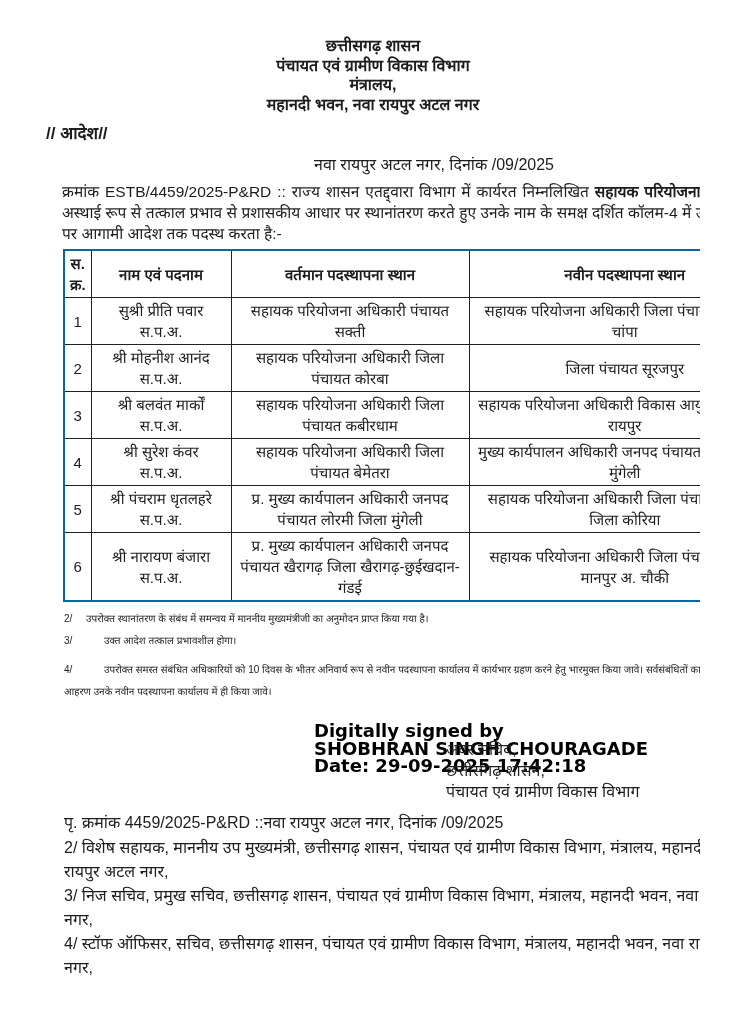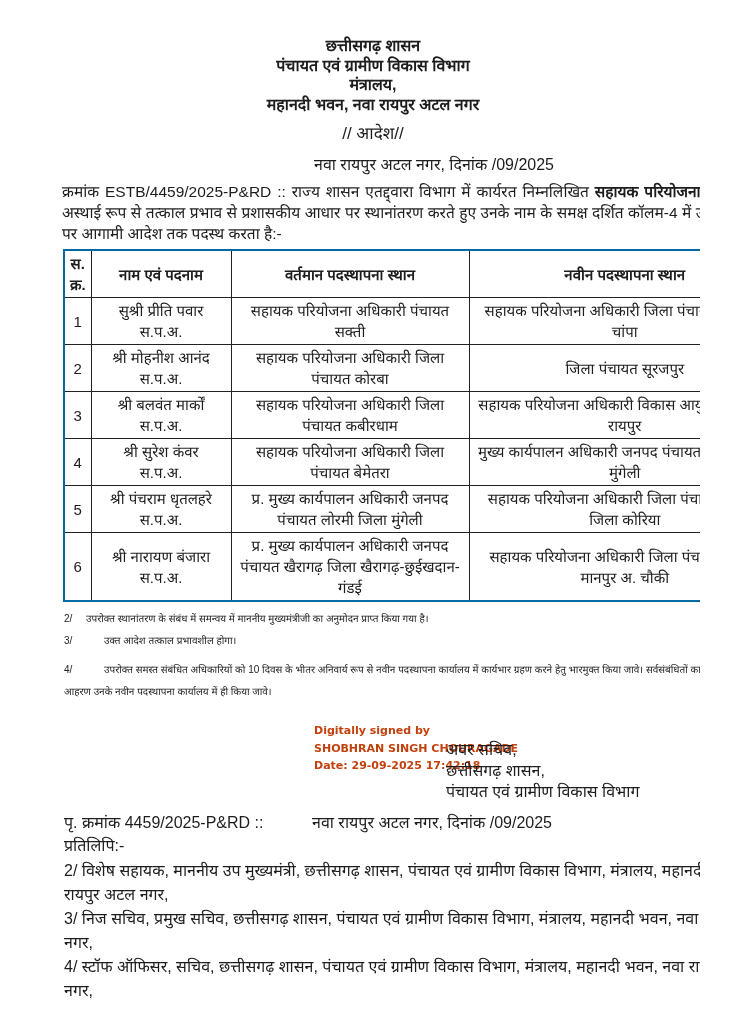--- a/index.html
+++ b/index.html
@@ -8,21 +8,21 @@
     position:relative;
     width:654px; height:1024px;
     margin:0 auto;
     background:#ffffff;
     color:#1d1d1d;
     font-family:"Liberation Sans","DejaVu Sans",sans-serif;
     overflow:hidden;
     padding-top:36px;
   }
   .letterhead { text-align:center; font-size:16px; line-height:19.5px; font-weight:600; }
-  .order-heading { text-align:center; font-size:17px; font-weight:normal; margin-top:9px; line-height:22px; }
+  .order-heading { font-size:17px; font-weight:bold; margin-top:9px; line-height:22px; }
   .issue-date-line { text-align:right; padding-right:146px; font-size:16px; margin-top:9px; line-height:22px; font-weight:500; }
   .intro {
     margin:5px 12px 0 16px;
     width:718px;
     font-size:15.5px; line-height:21px;
     text-align:justify;
     font-weight:500;
   }
   .intro b { font-weight:bold; }
   table.transfer {
@@ -50,32 +50,32 @@
   tr.r-last { height:62px; }
   .notes { margin:6px 12px 16px 18px; width:716px; font-size:10px; line-height:22px; font-weight:500; }
   .note { text-align:justify; }
   .note .num { display:inline-block; min-width:22px; }
   .note.wide-gap .num { min-width:40px; }
   .note.gap-above { margin-top:7px; }
   .signature-block { position:relative; height:80px; margin-top:4px; }
   .sig-digital {
     position:absolute; left:268px; top:3px;
     font-family:"DejaVu Sans","Liberation Sans",sans-serif;
-    font-size:11px; line-height:17.5px;
-    font-weight:600; color:#c2410c;
+    font-size:18px; line-height:17.5px;
+    font-weight:600; color:#000000;
     white-space:nowrap;
   }
   .sig-desig {
     position:absolute; left:400px; top:20px; width:214px;
     font-size:16px; line-height:21px; font-weight:500;
     white-space:nowrap;
   }
   .ref-line {
-    display:flex; justify-content:space-between;
-    margin:12px 16px 0 18px; padding-right:132px;
+    display:flex; justify-content:flex-start;
+    margin:12px 0 0 18px; padding-right:132px;
     font-size:16px; line-height:23px; font-weight:500;
   }
   .copy-label { margin-left:18px; font-size:16px; line-height:23px; font-weight:500; }
   .copies { margin:2px 14px 0 18px; width:714px; font-size:16px; line-height:24px; font-weight:500; }
   .copy-recipient { text-align:left; }
 </style>
 </head>
 <body>
 
 <div class="page">
@@ -183,21 +183,20 @@
       <div>छत्तीसगढ़ शासन,</div>
       <div>पंचायत एवं ग्रामीण विकास विभाग</div>
     </div>
   </div>
 
   <div class="ref-line">
     <span>पृ. क्रमांक 4459/2025-P&amp;RD ::</span>
     <span>नवा रायपुर अटल नगर, दिनांक /09/2025</span>
   </div>
 
-  <div class="copy-label">प्रतिलिपि:-</div>
 
   <div class="copies">
     <div class="copy-recipient">2/ विशेष सहायक, माननीय उप मुख्यमंत्री, छत्तीसगढ़ शासन, पंचायत एवं ग्रामीण विकास विभाग, मंत्रालय, महानदी भवन, नवा रायपुर अटल नगर,</div>
     <div class="copy-recipient">3/ निज सचिव, प्रमुख सचिव, छत्तीसगढ़ शासन, पंचायत एवं ग्रामीण विकास विभाग, मंत्रालय, महानदी भवन, नवा रायपुर अटल नगर,</div>
     <div class="copy-recipient">4/ स्टॉफ ऑफिसर, सचिव, छत्तीसगढ़ शासन, पंचायत एवं ग्रामीण विकास विभाग, मंत्रालय, महानदी भवन, नवा रायपुर अटल नगर,</div>
   </div>
 
 </div>
 
 </body></html>

